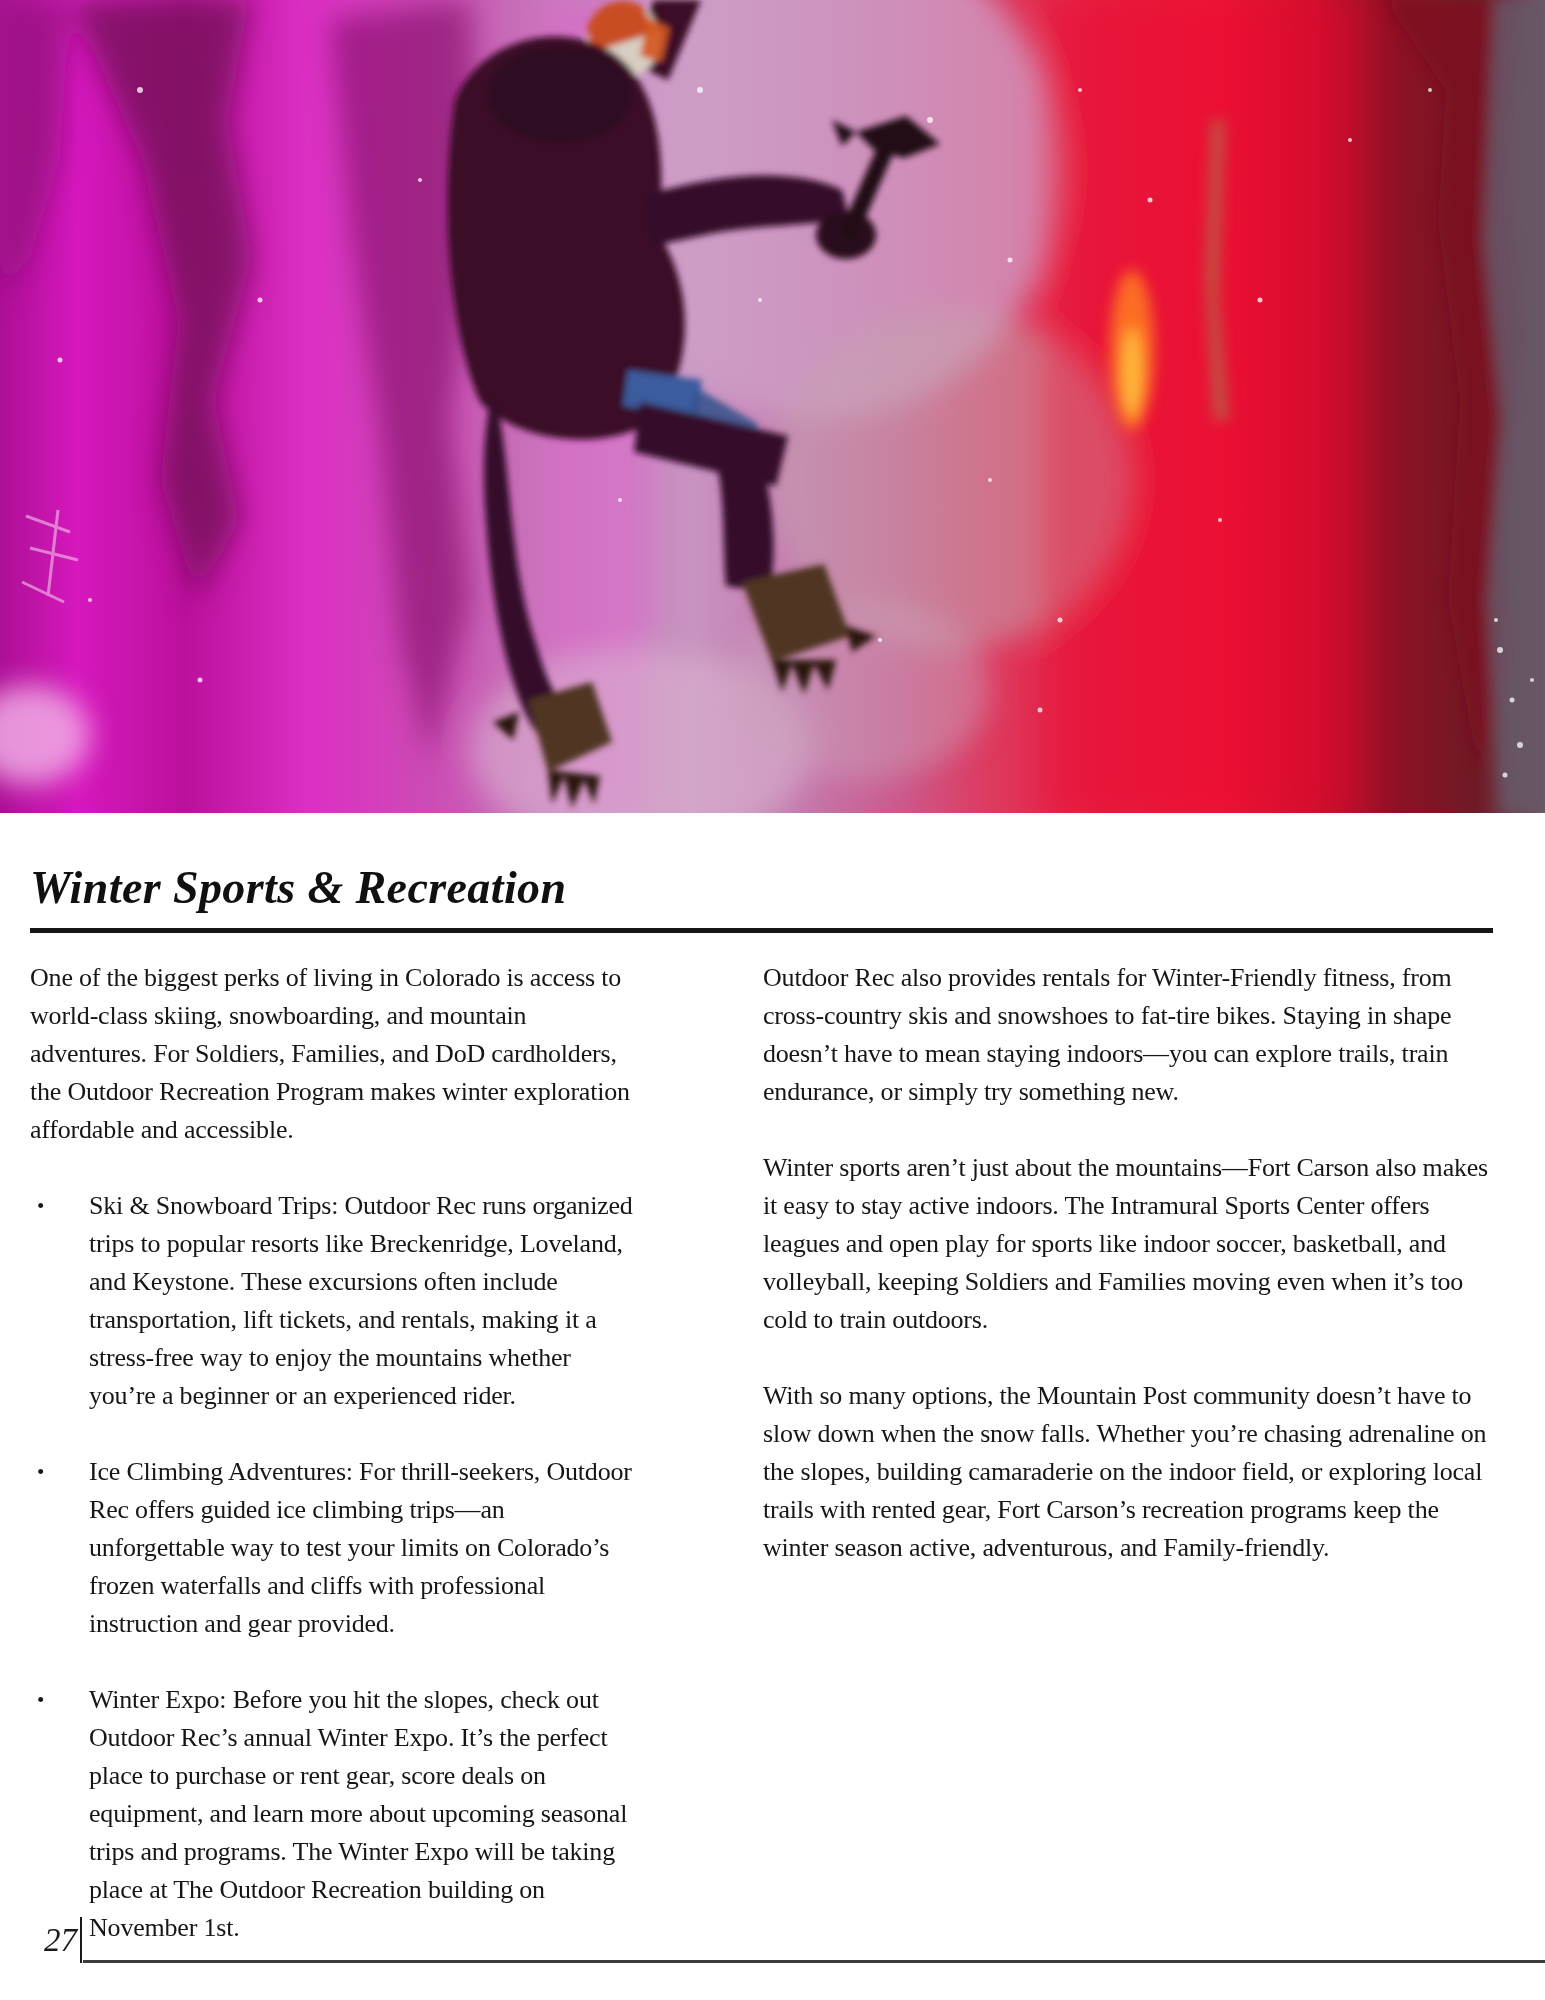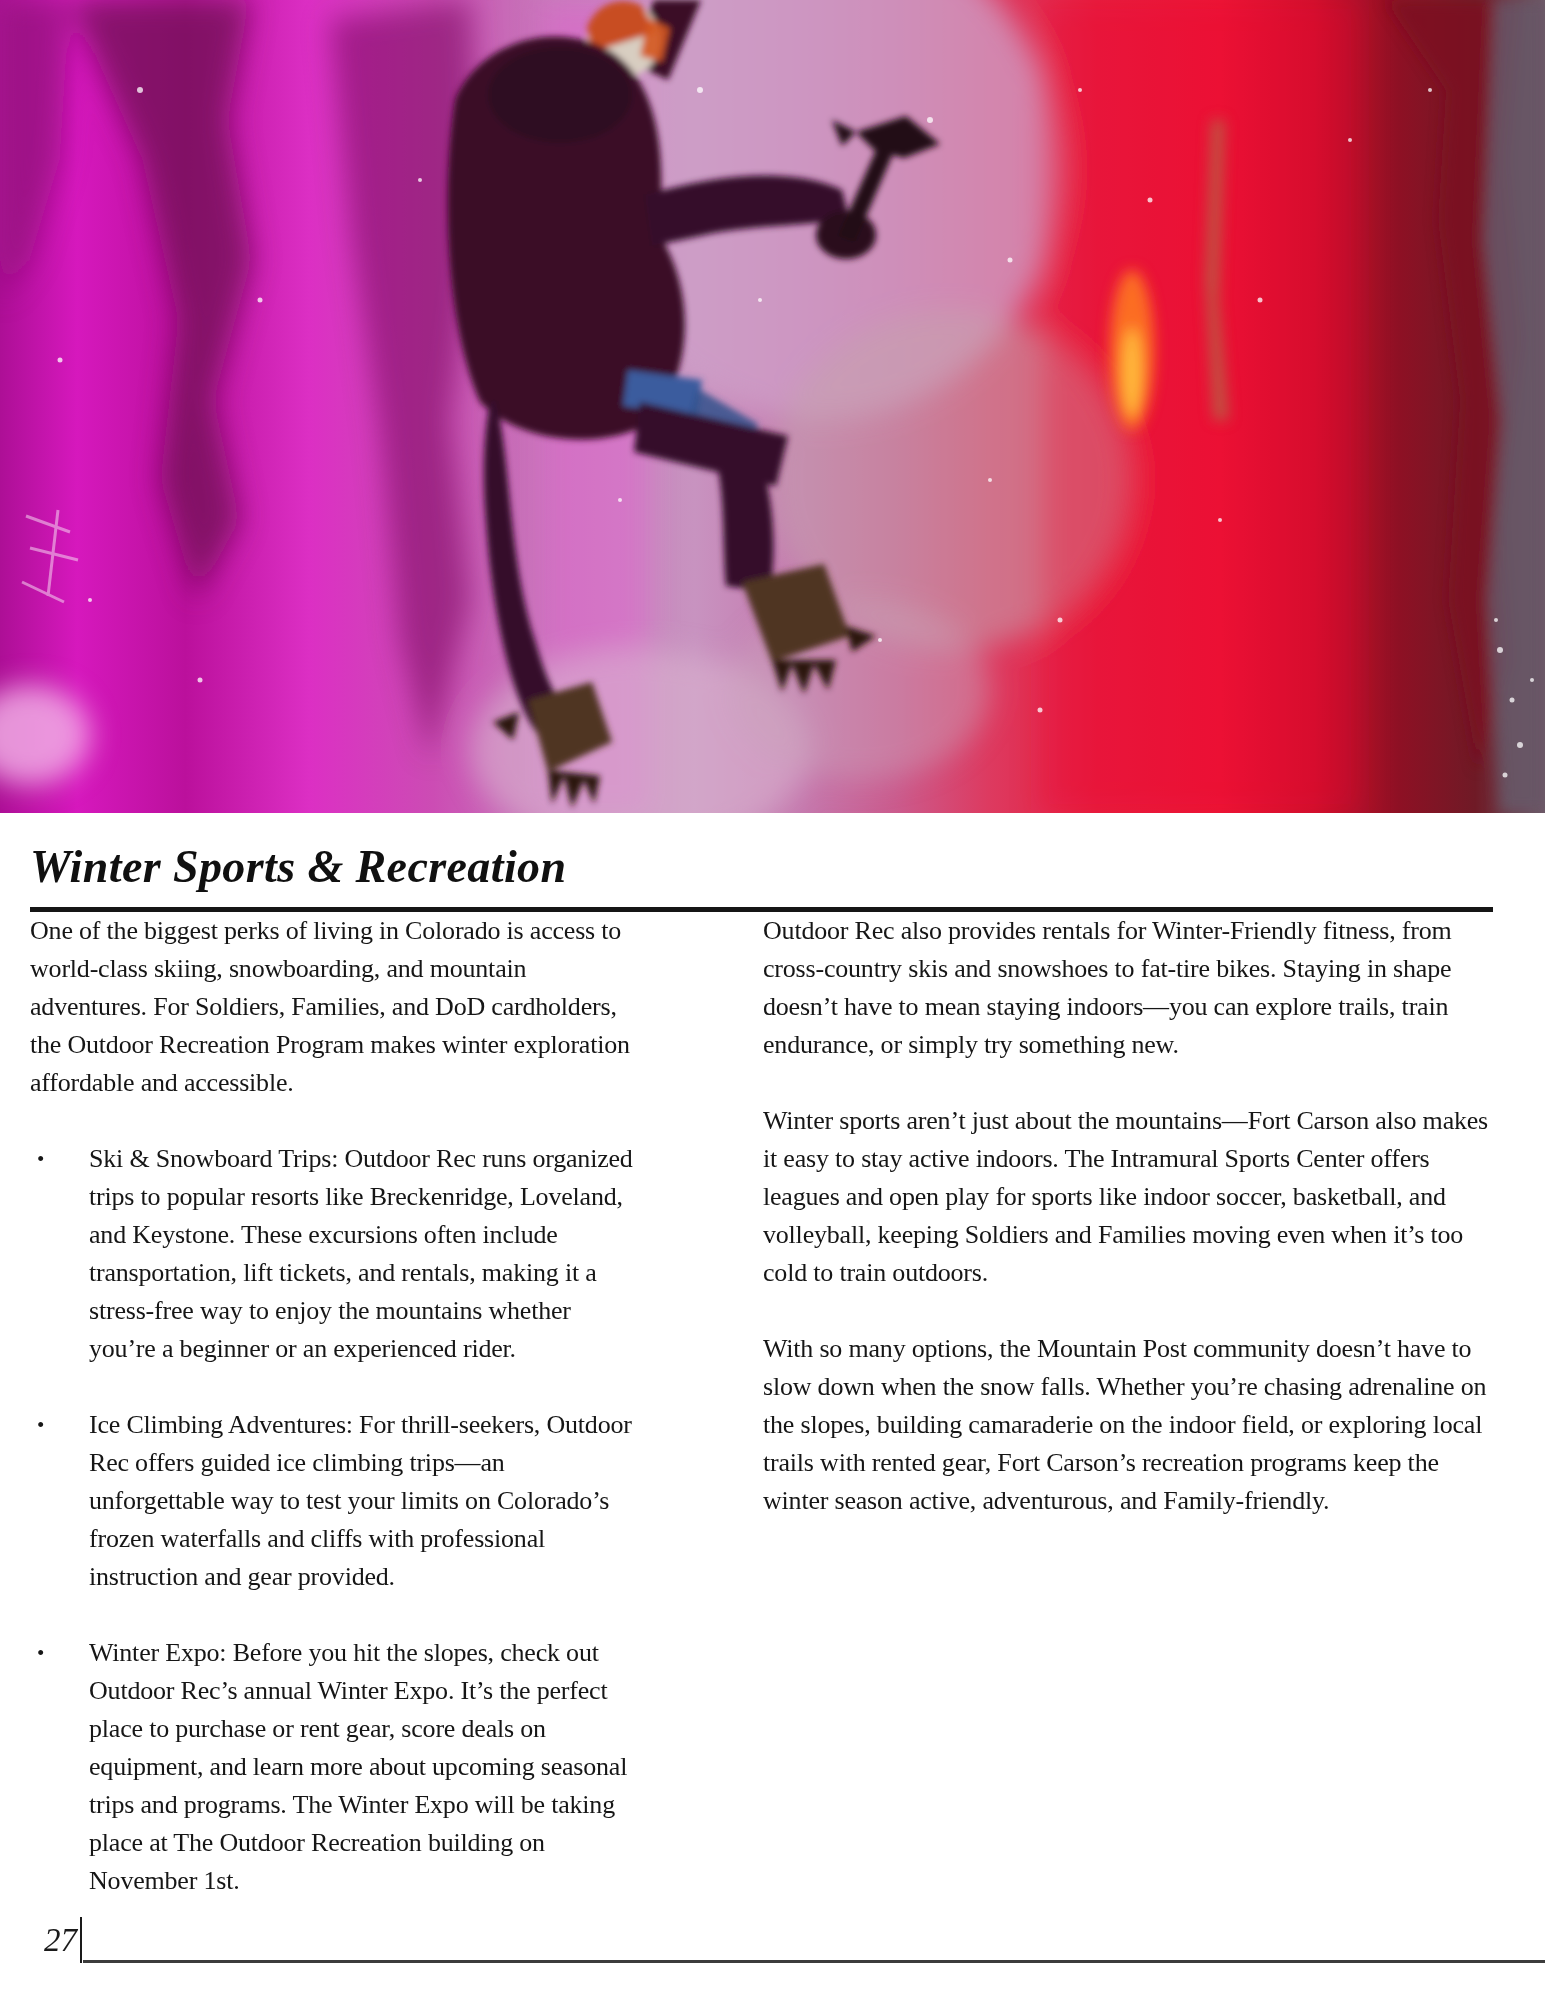--- a/index.html
+++ b/index.html
@@ -3,28 +3,28 @@
 <meta charset="utf-8">
 <style>
   html, body { margin:0; padding:0; background:#ffffff; }
   .page {
     position:relative; width:1545px; height:2000px; background:#ffffff;
     font-family:"Liberation Serif", serif; color:#1c1c1c; overflow:hidden;
   }
   .hero { position:absolute; left:0; top:0; width:1545px; height:813px; overflow:hidden; }
   .hero svg { display:block; width:1545px; height:813px; }
 
-  .content { position:absolute; left:30px; top:813px; width:1463px; }
+  .content { position:absolute; left:30px; top:834px; width:1463px; }
   .page-title {
     margin:30px 0 0 0; font-size:46px; line-height:1.05;
     font-style:italic; font-weight:bold; color:#101010; letter-spacing:0.4px;
   }
   .title-rule { height:5px; background:#151515; border:0; margin:16px 0 0 0; width:1463px; }
 
-  .columns { display:flex; }
+  .columns { display:flex; margin-top:26px; }
   .col-left  { width:610px; flex:none; }
   .col-right { width:727px; flex:none; margin-left:123px; }
 
   .body-text { font-size:26px; line-height:38px; letter-spacing:-0.2px; color:#161616; }
   p.body-text { margin:0 0 38px 0; }
 
   ul.bullets { list-style:none; margin:0; padding:0; }
   ul.bullets li { display:flex; margin:0 0 38px 0; }
   .bullet-marker { flex:none; width:52px; padding-left:7px; font-size:21px; line-height:38px; color:#161616; }
   .bullet-text { flex:1; }

